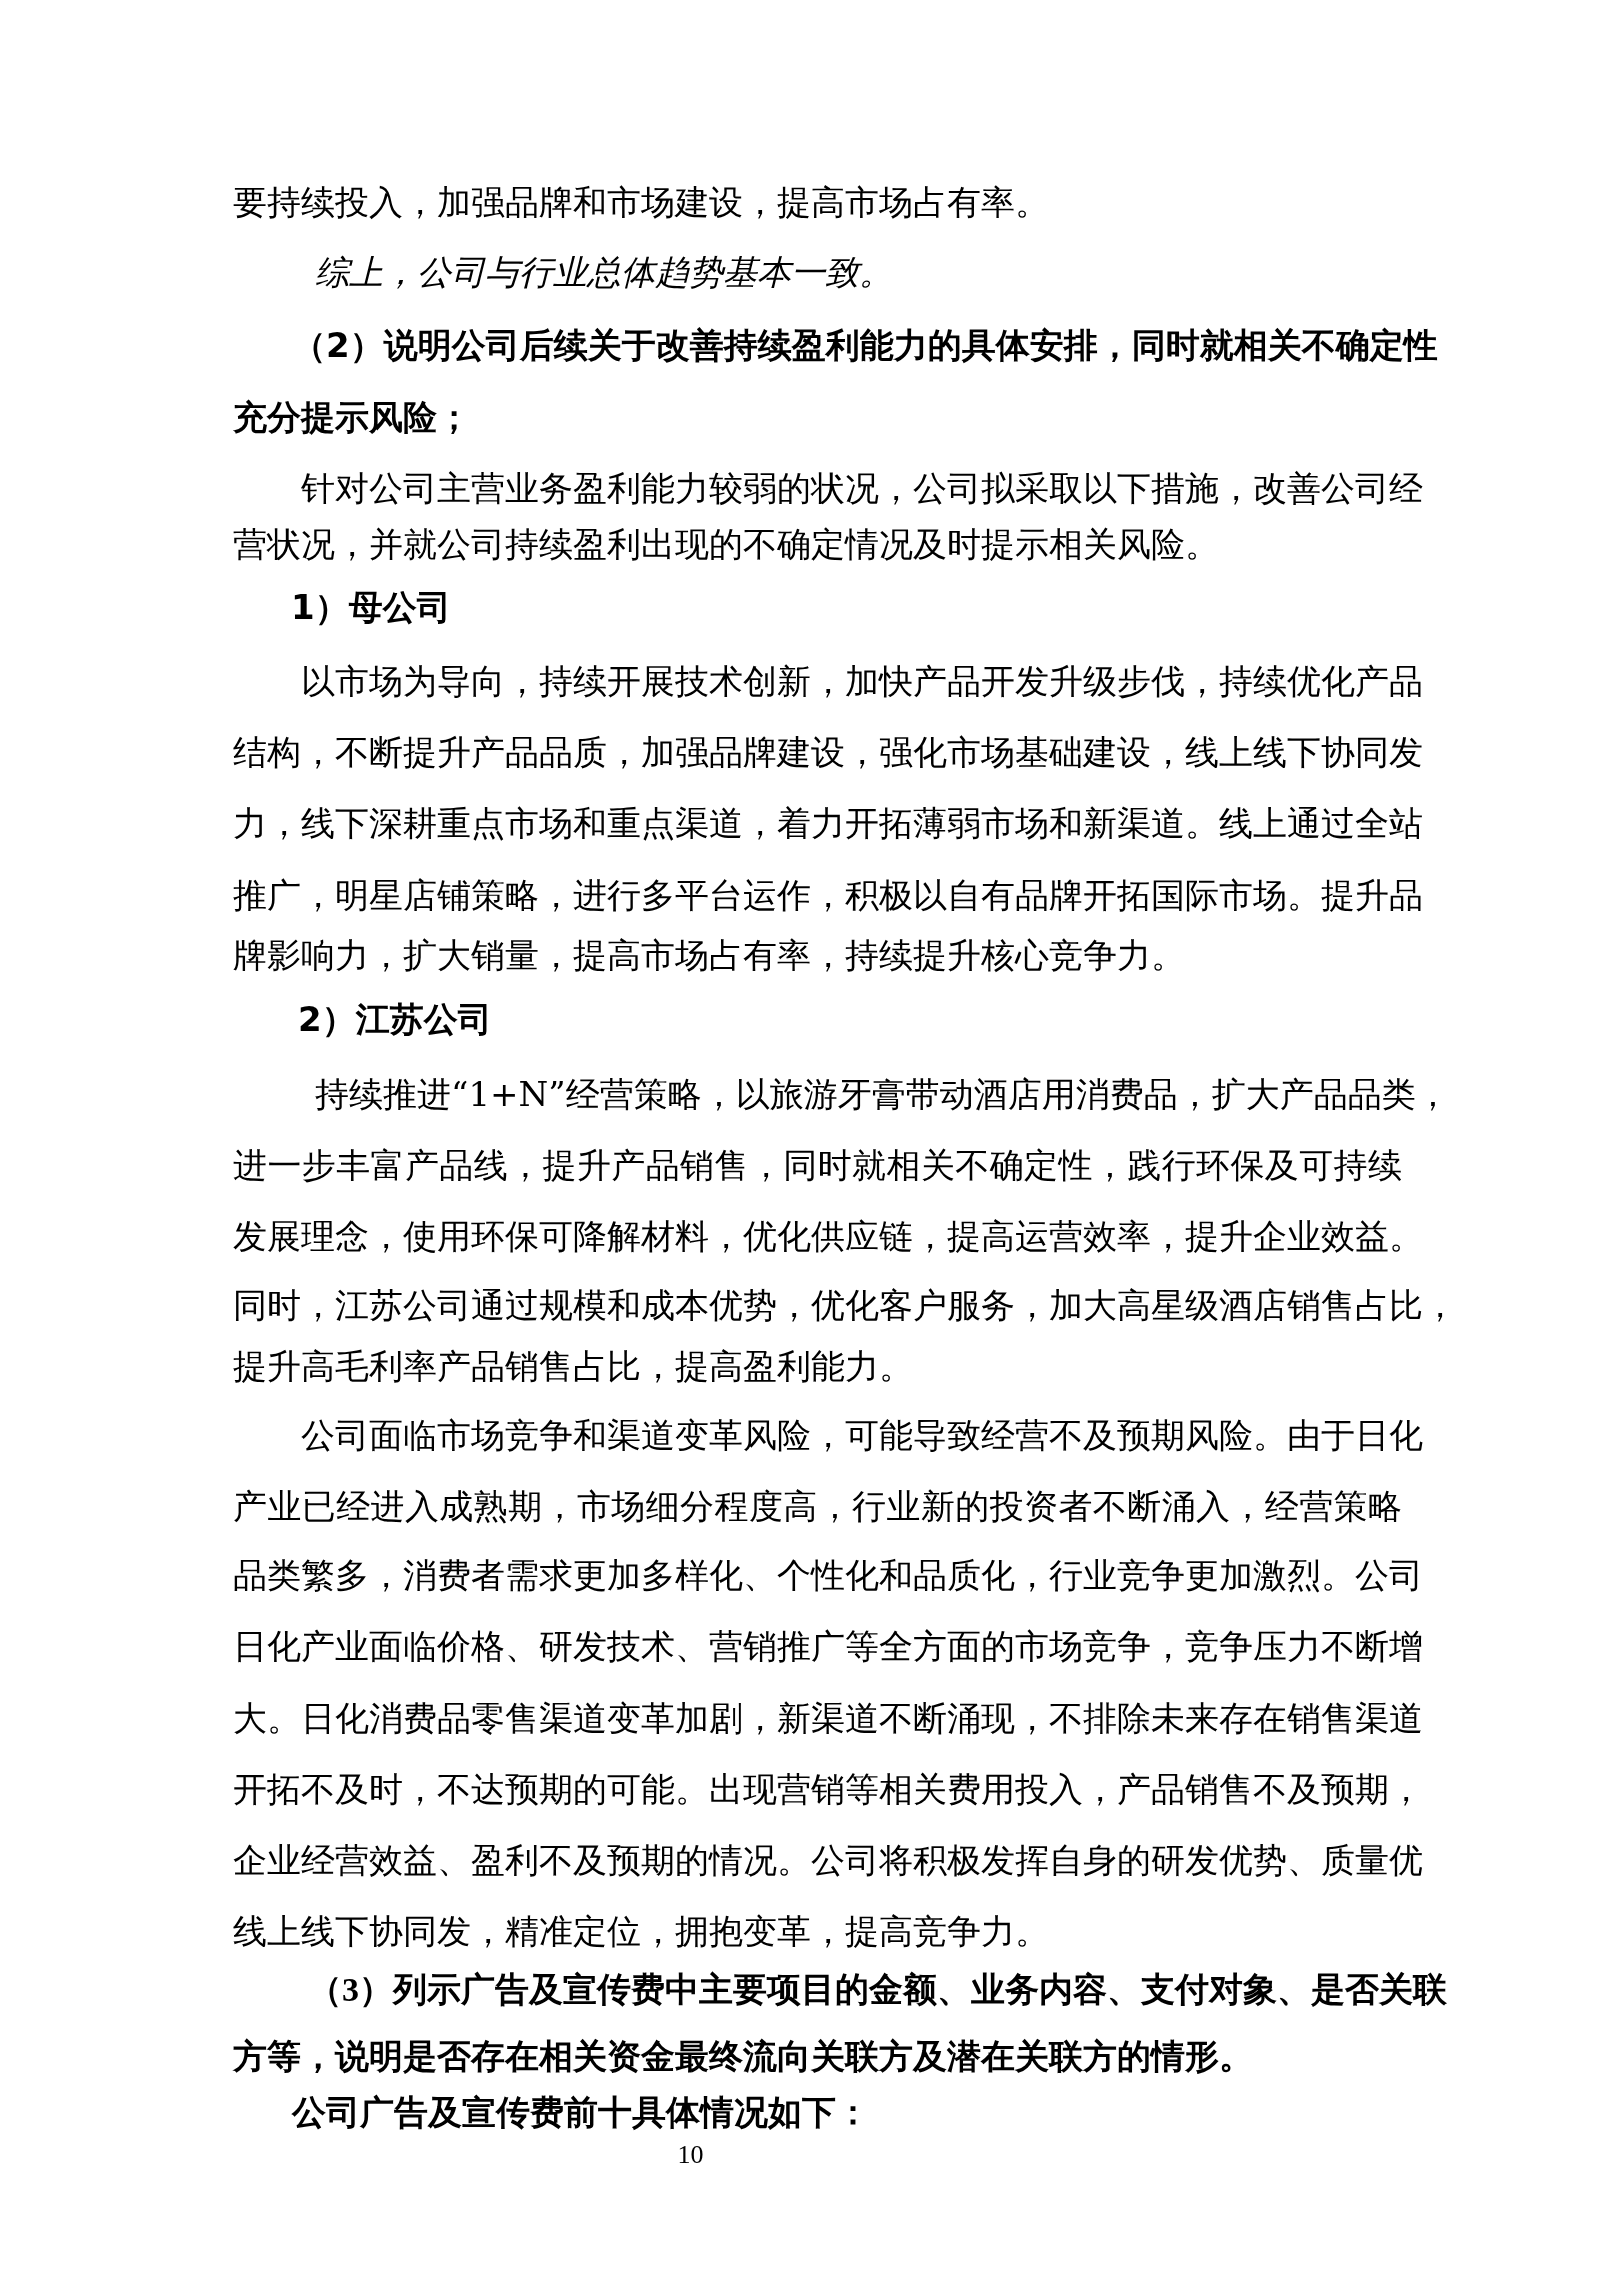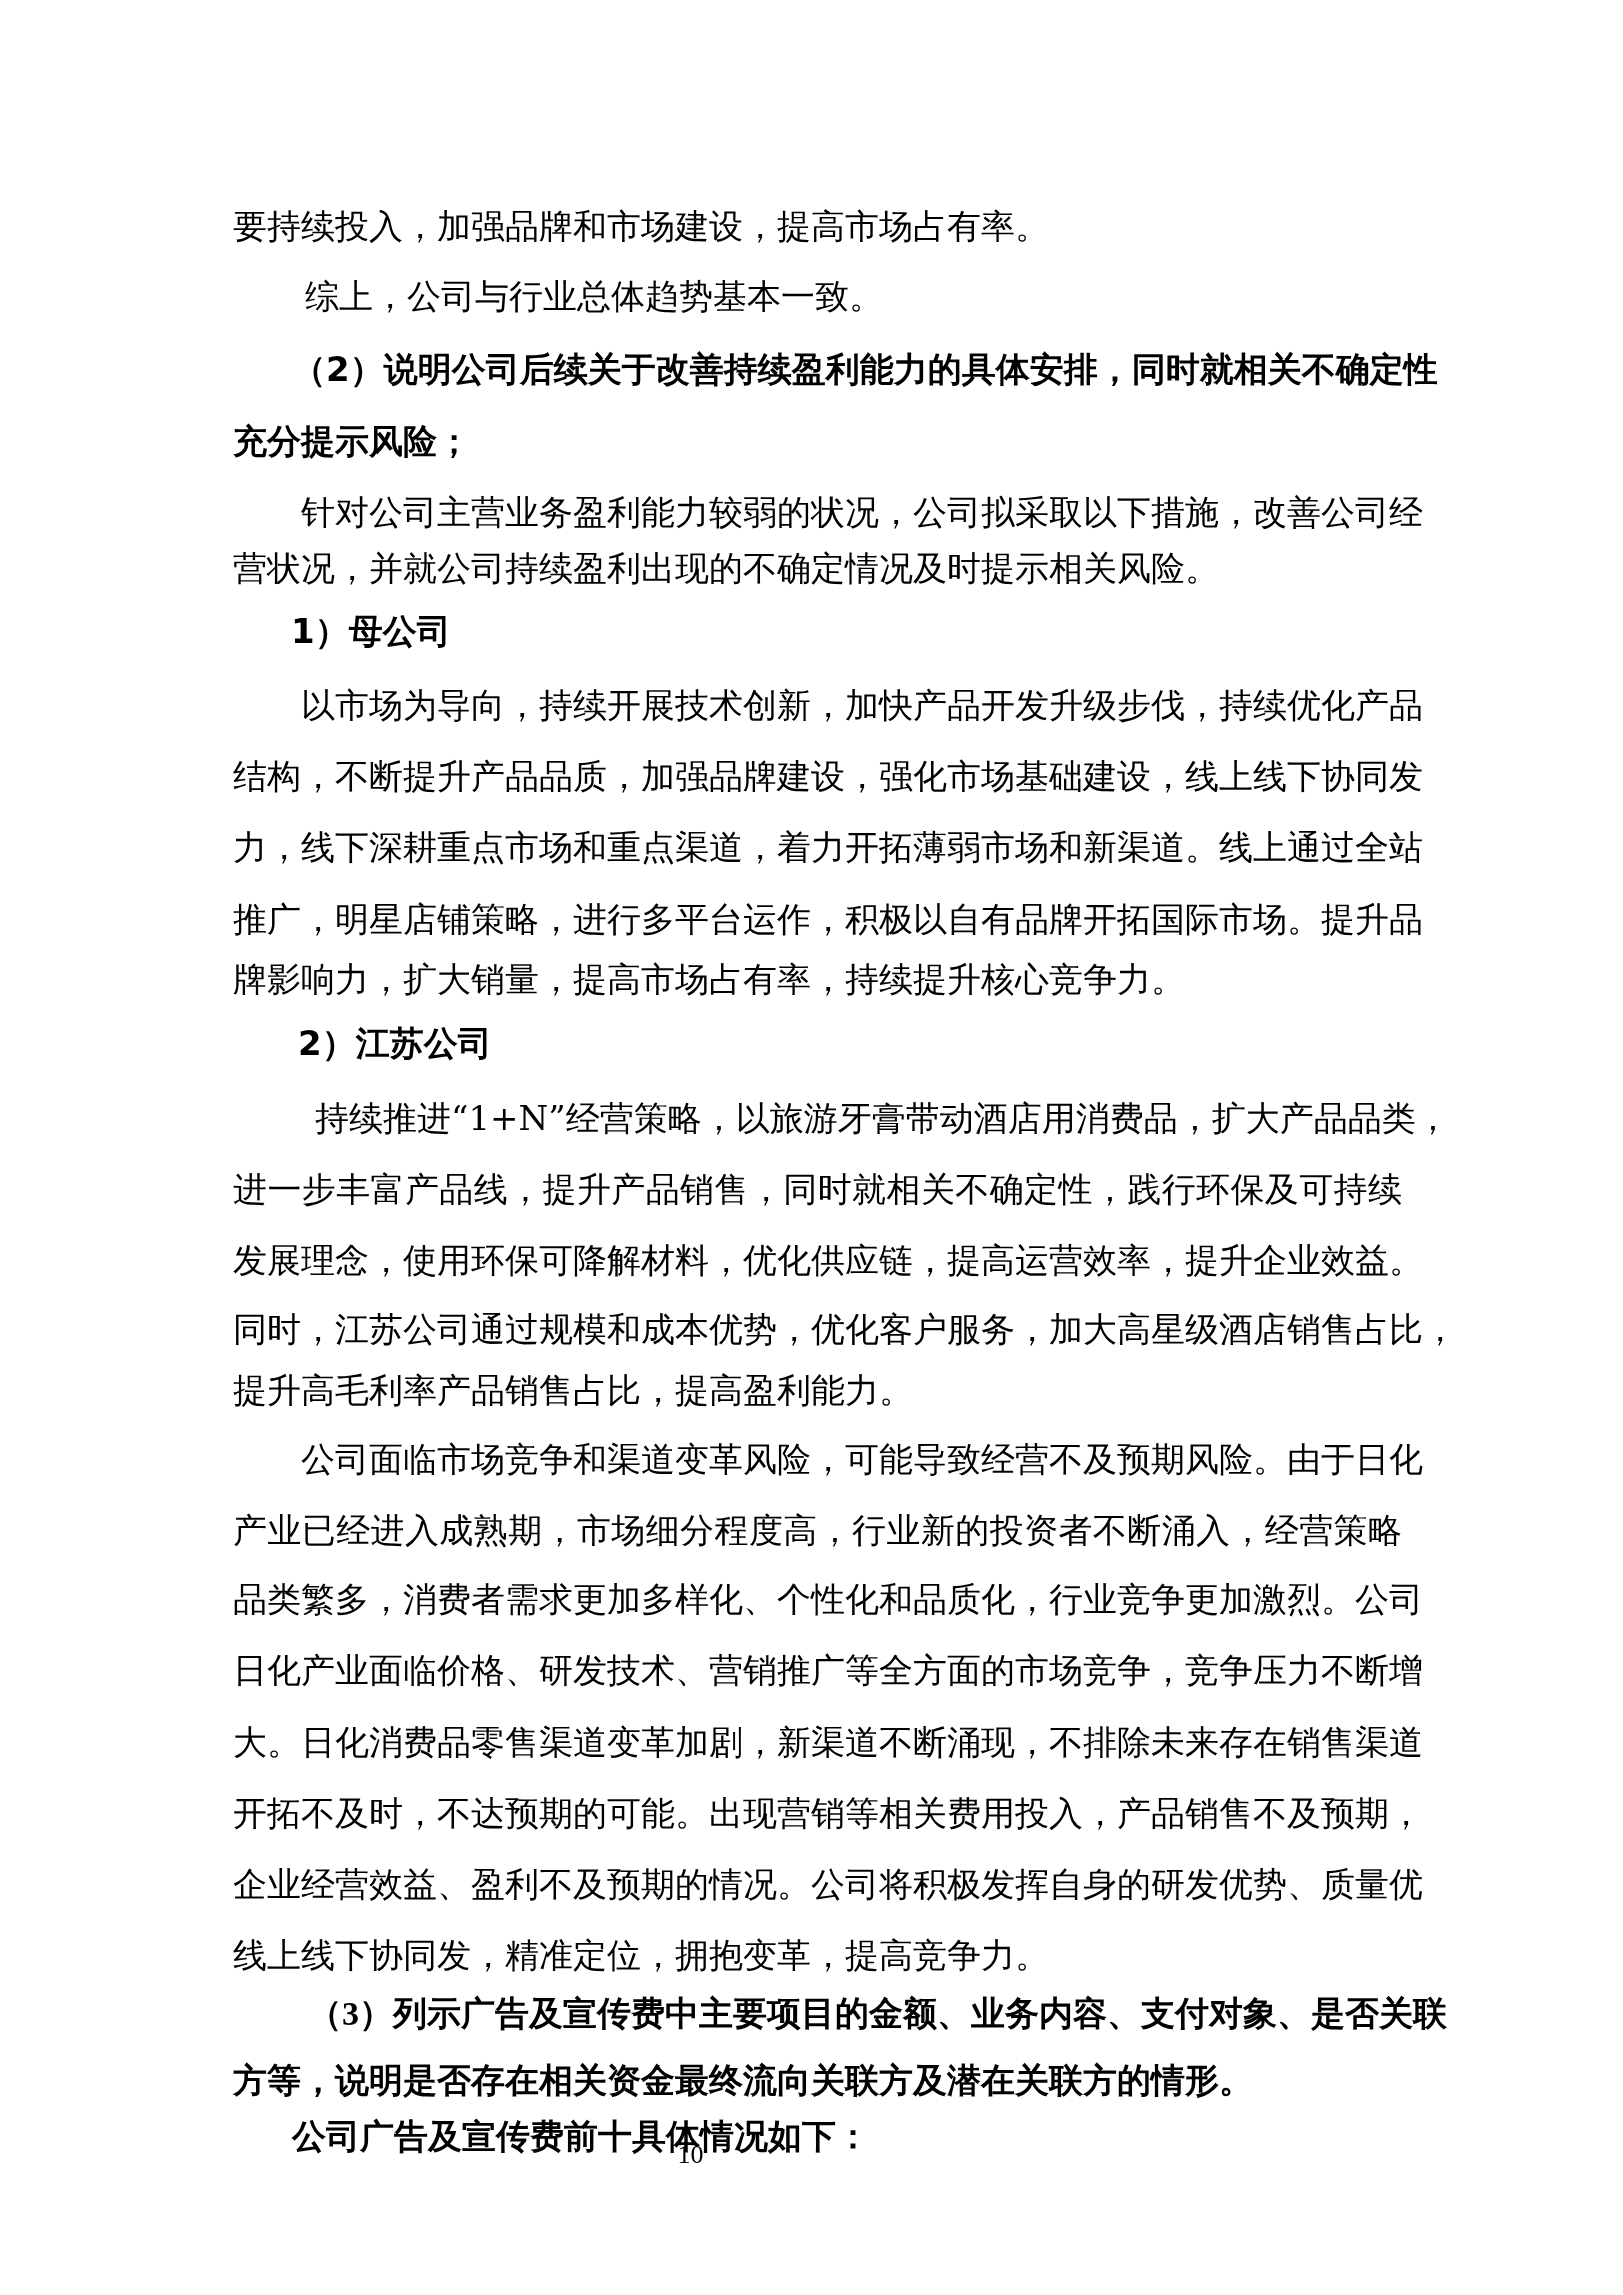--- a/index.html
+++ b/index.html
@@ -1,22 +1,22 @@
 <!DOCTYPE html>
 <html style="font-size:10.5px"><head>
 <meta charset="utf-8">
 <style>
   html, body { margin: 0; padding: 0; background: #ffffff; }
   body { width: 1623px; height: 2295px; position: relative; overflow: hidden;
          font-family: "DejaVu Serif", "Liberation Serif", serif; color: #000; }
   .line { position: absolute; left: 233px; width: 1169px; font-size: 34px; line-height: 39px;
-          white-space: nowrap; margin-top: 24px; }
+          white-space: nowrap; }
   .j { text-align: justify; text-align-last: justify; }
   .ind2 { left: 301px; width: 1101px; }
-  .ind2b { left: 305px; width: 1087px; }
+  .ind2b { left: 315px; width: 1087px; font-style: italic; }
   .ind-h { left: 292px; }
   .bold { font-weight: bold; font-family: "DejaVu Sans", "Liberation Sans", sans-serif; }
   .pagenum { position: absolute; top: 2140px; left: 0; width: 1381px; text-align: center;
              font-size: 26px; font-family: "Liberation Serif", serif; }
 </style>
 </head>
 <body>
 
 <div>
   <div class="line" style="top:183px">要持续投入，加强品牌和市场建设，提高市场占有率。</div>

